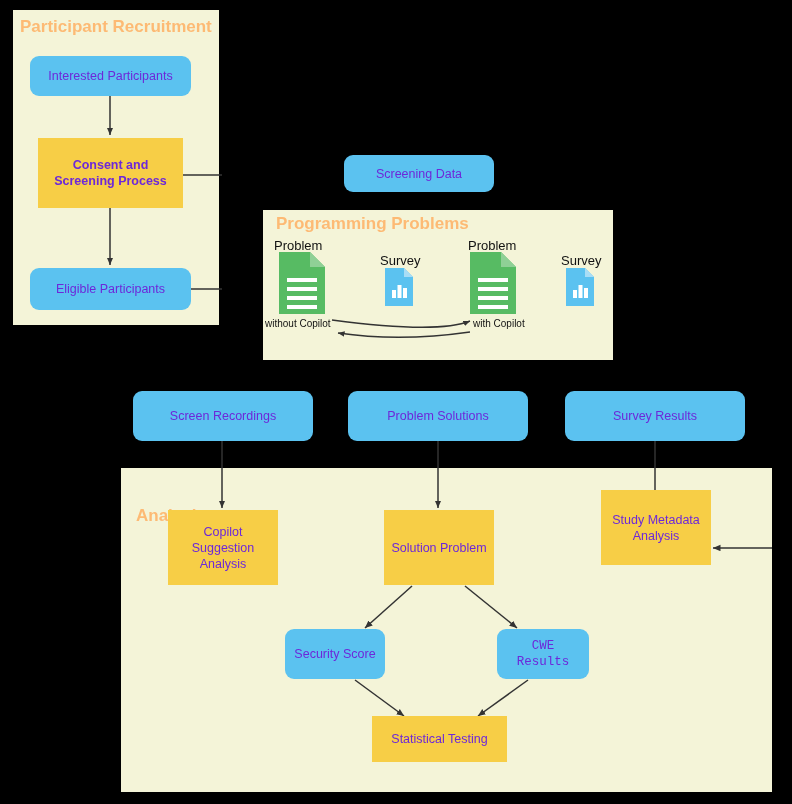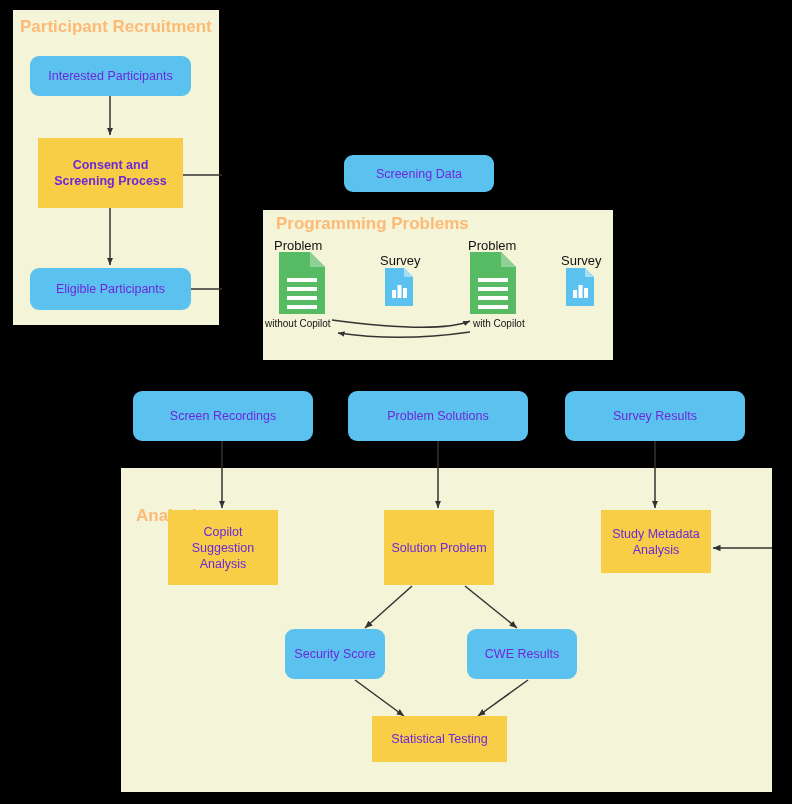--- a/index.html
+++ b/index.html
@@ -173,21 +173,21 @@
   <div class="edge-label" style="left:473px; top:318px;">with Copilot</div>
 
   <div class="node blue" style="left:133px; top:391px; width:180px; height:50px;">Screen Recordings</div>
   <div class="node blue" style="left:348px; top:391px; width:180px; height:50px;">Problem Solutions</div>
   <div class="node blue" style="left:565px; top:391px; width:180px; height:50px;">Survey Results</div>
 
   <div class="node yellow" style="left:168px; top:510px; width:110px; height:75px;">Copilot Suggestion Analysis</div>
 
   <div class="node yellow" style="left:384px; top:510px; width:110px; height:75px;">Solution Problem</div>
 
-  <div class="node yellow" style="left:601px; top:510px; width:110px; height:63px;">Study Metadata Analysis</div>
+  <div class="node yellow" style="left:601px; top:490px; width:110px; height:75px;">Study Metadata Analysis</div>
 
   <div class="node blue" style="left:285px; top:629px; width:100px; height:50px;">Security Score</div>
 
-  <div class="node blue" style="left:467px; top:629px; width:110px; height:50px;">CWE Results</div>
+  <div class="node blue" style="left:497px; top:629px; width:92px; height:50px;font-family:Liberation Mono, monospace;">CWE Results</div>
 
   <div class="node yellow" style="left:372px; top:716px; width:135px; height:46px;">Statistical Testing</div>
 
 </div>
 
 </body></html>

